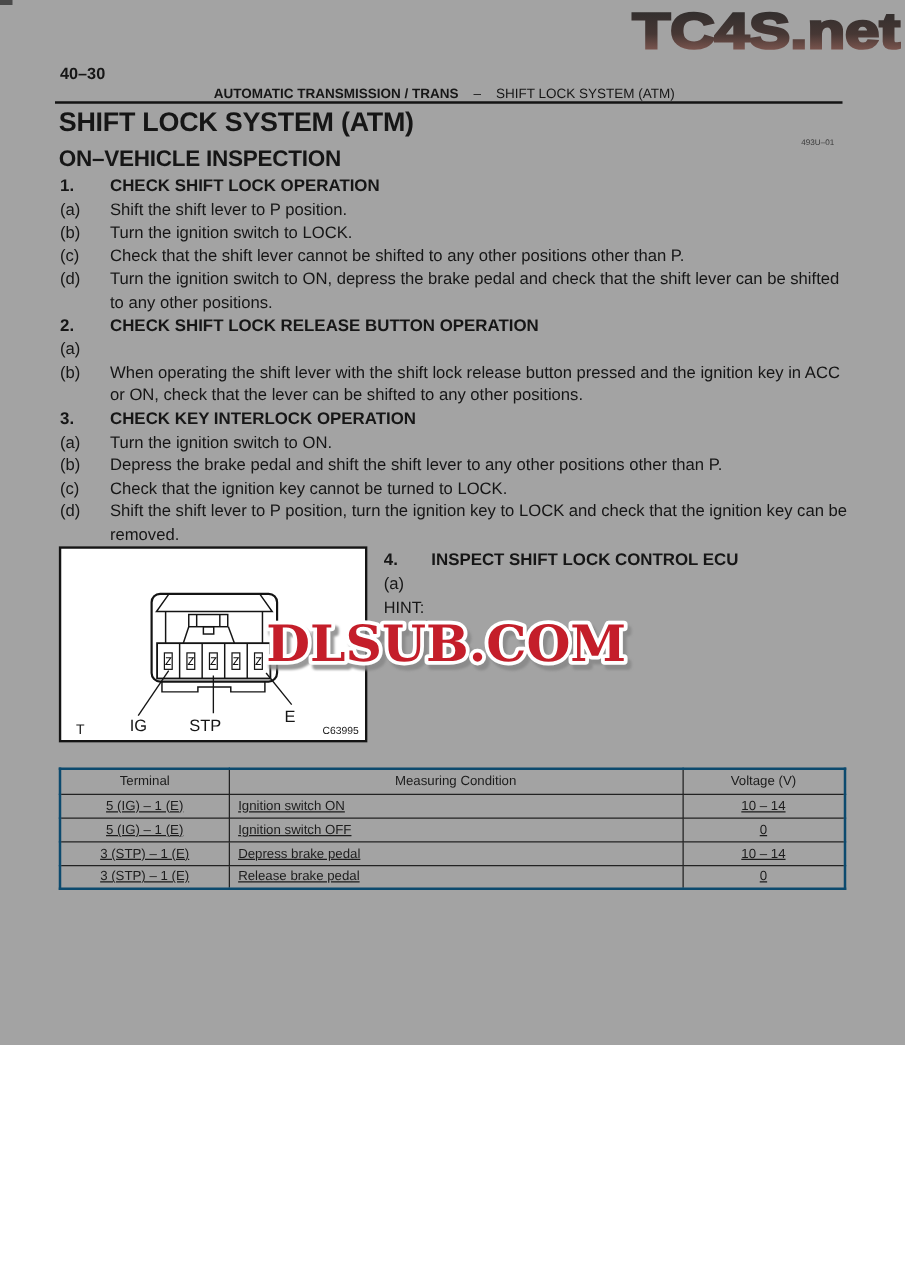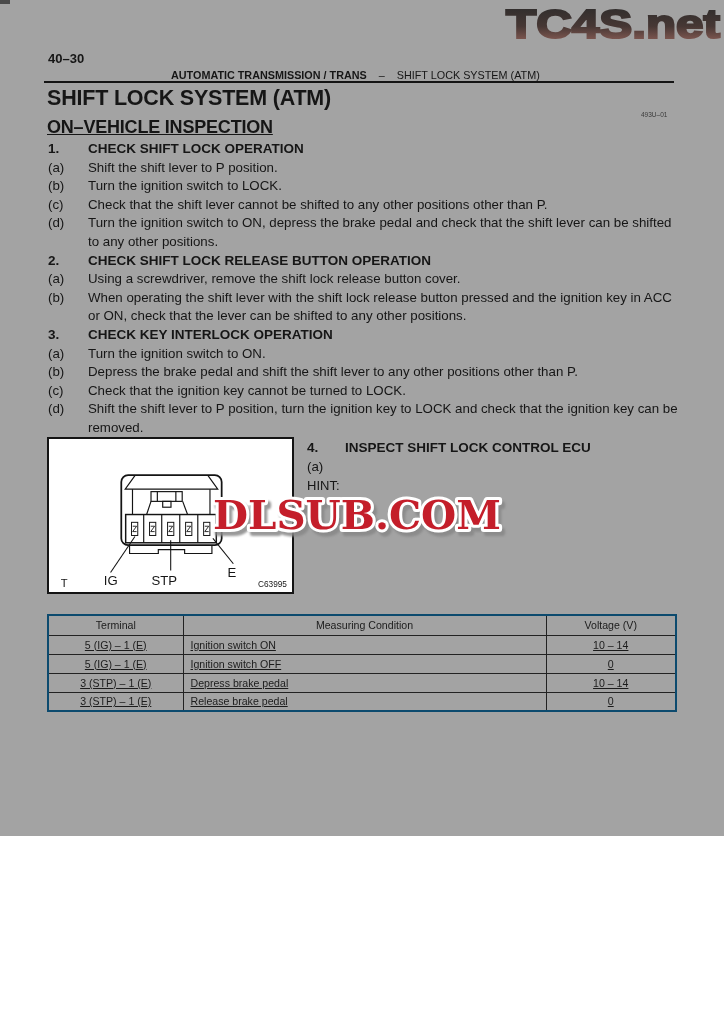--- a/index.html
+++ b/index.html
@@ -24,21 +24,21 @@
   }
 
   
   .hdr-pageref { position:absolute; left:48px; top:51px; font-weight:bold; font-size:13px; }
   .hdr-line { position:absolute; left:171px; top:69px; display:flex; gap:12px; font-size:10.8px; white-space:pre; }
   .hdr-line .b { font-weight:bold; }
   .hdr-rule { position:absolute; left:44px; top:81px; width:630px; height:2px; background:#141414; }
 
   .page-title { position:absolute; left:47px; top:86px; font-weight:bold; font-size:21.5px; letter-spacing:-0.2px; }
   .doc-code { position:absolute; left:641px; top:111px; font-size:6.5px; color:#3a3a3a; }
-  .page-subtitle { position:absolute; left:47px; top:117px; font-weight:bold; font-size:18px; letter-spacing:-0.2px;text-decoration:underline; }
+  .page-subtitle { position:absolute; left:47px; top:117px; font-weight:bold; font-size:18px; letter-spacing:-0.2px; }
 
   
   .steps { position:absolute; left:48px; top:140px; width:640px; }
   .step-row { display:flex; line-height:18.6px; font-size:13.3px; }
   .step-num { width:40px; flex:0 0 40px; }
   .step-text { white-space:pre; }
   .heading .step-num, .heading .step-text { font-weight:bold; font-size:13.5px; }
 
   
   .figure-box { position:absolute; left:47px; top:437px; width:247px; height:157px; border:2px solid #141414; background:#fff; }
@@ -119,21 +119,20 @@
     <div class="step-row">
         <span class="step-num"></span>
         <span class="step-text">to any other positions.</span>
       </div>
     <div class="step-row heading">
         <span class="step-num">2.</span>
         <span class="step-text">CHECK SHIFT LOCK RELEASE BUTTON OPERATION</span>
       </div>
     <div class="step-row">
         <span class="step-num">(a)</span>
-        <span class="step-text">Using a screwdriver, remove the shift lock release button cover.</span>
       </div>
     <div class="step-row">
         <span class="step-num">(b)</span>
         <span class="step-text">When operating the shift lever with the shift lock release button pressed and the ignition key in ACC</span>
       </div>
     <div class="step-row">
         <span class="step-num"></span>
         <span class="step-text">or ON, check that the lever can be shifted to any other positions.</span>
       </div>
     <div class="step-row heading">

